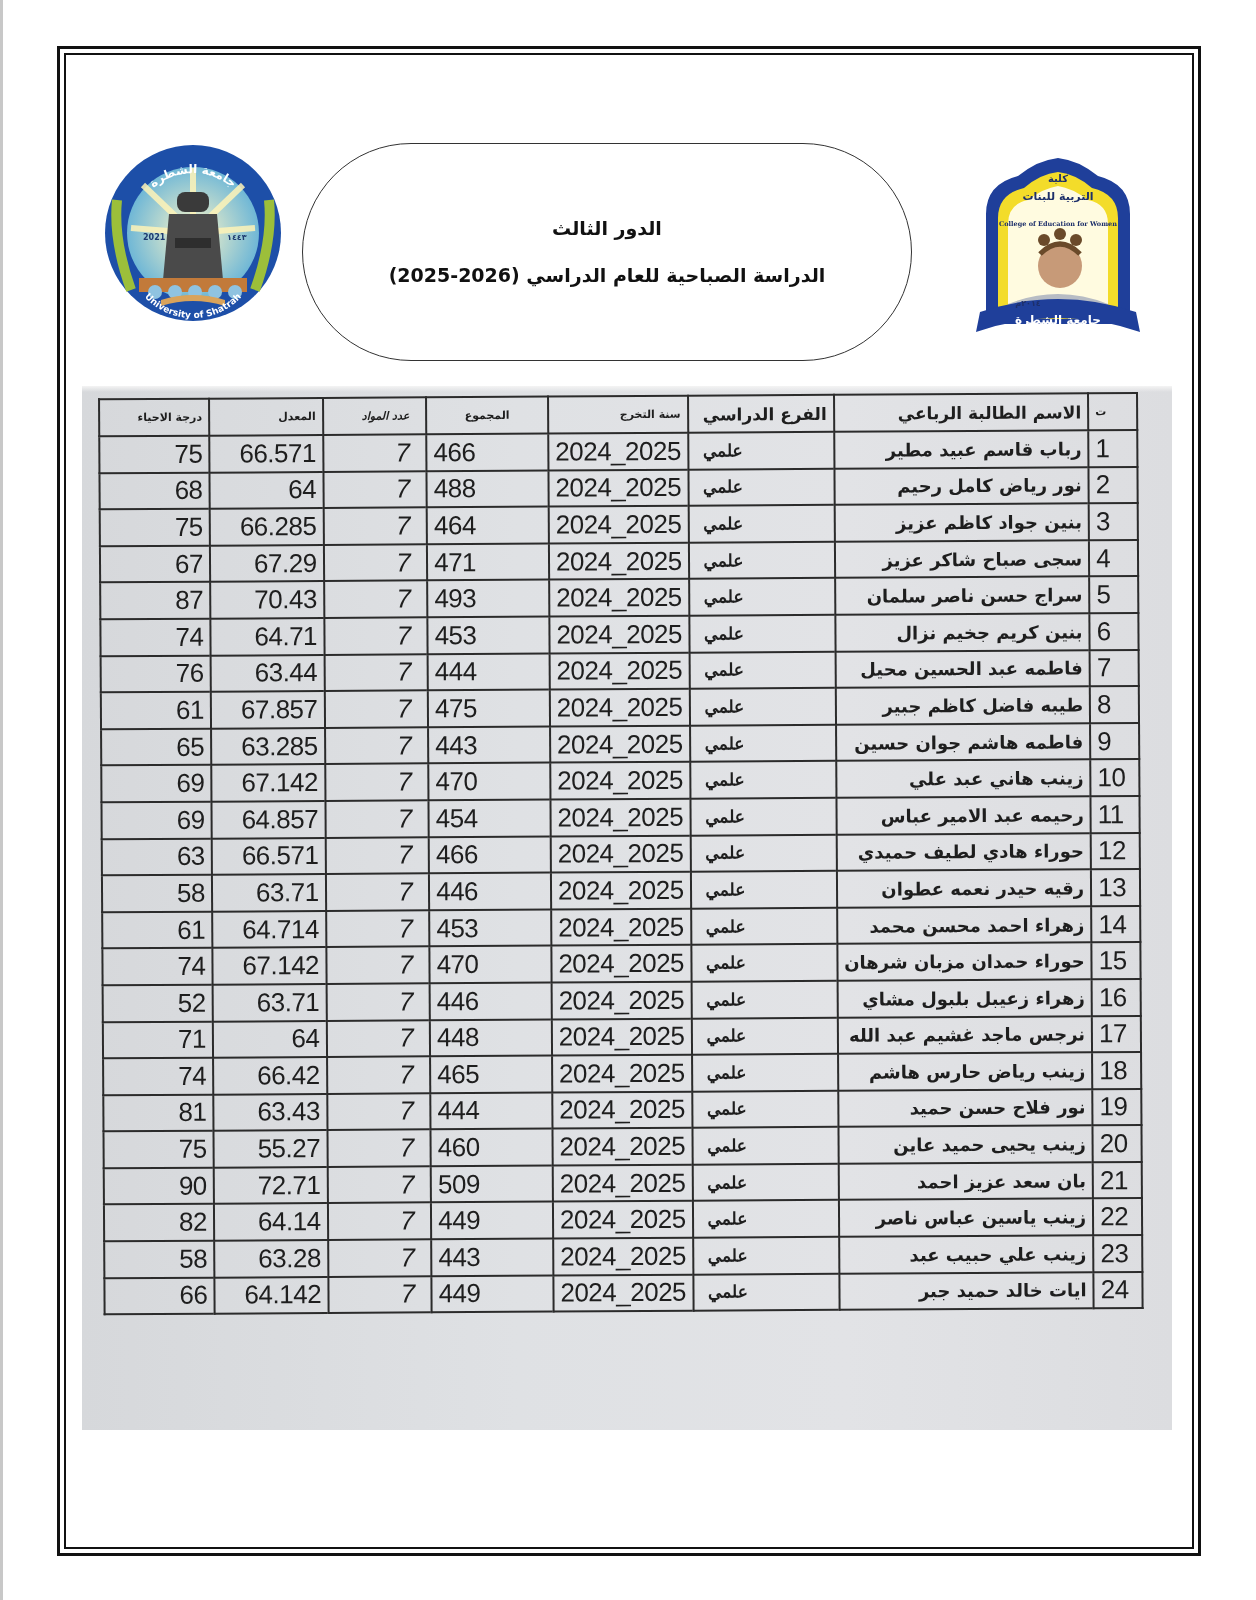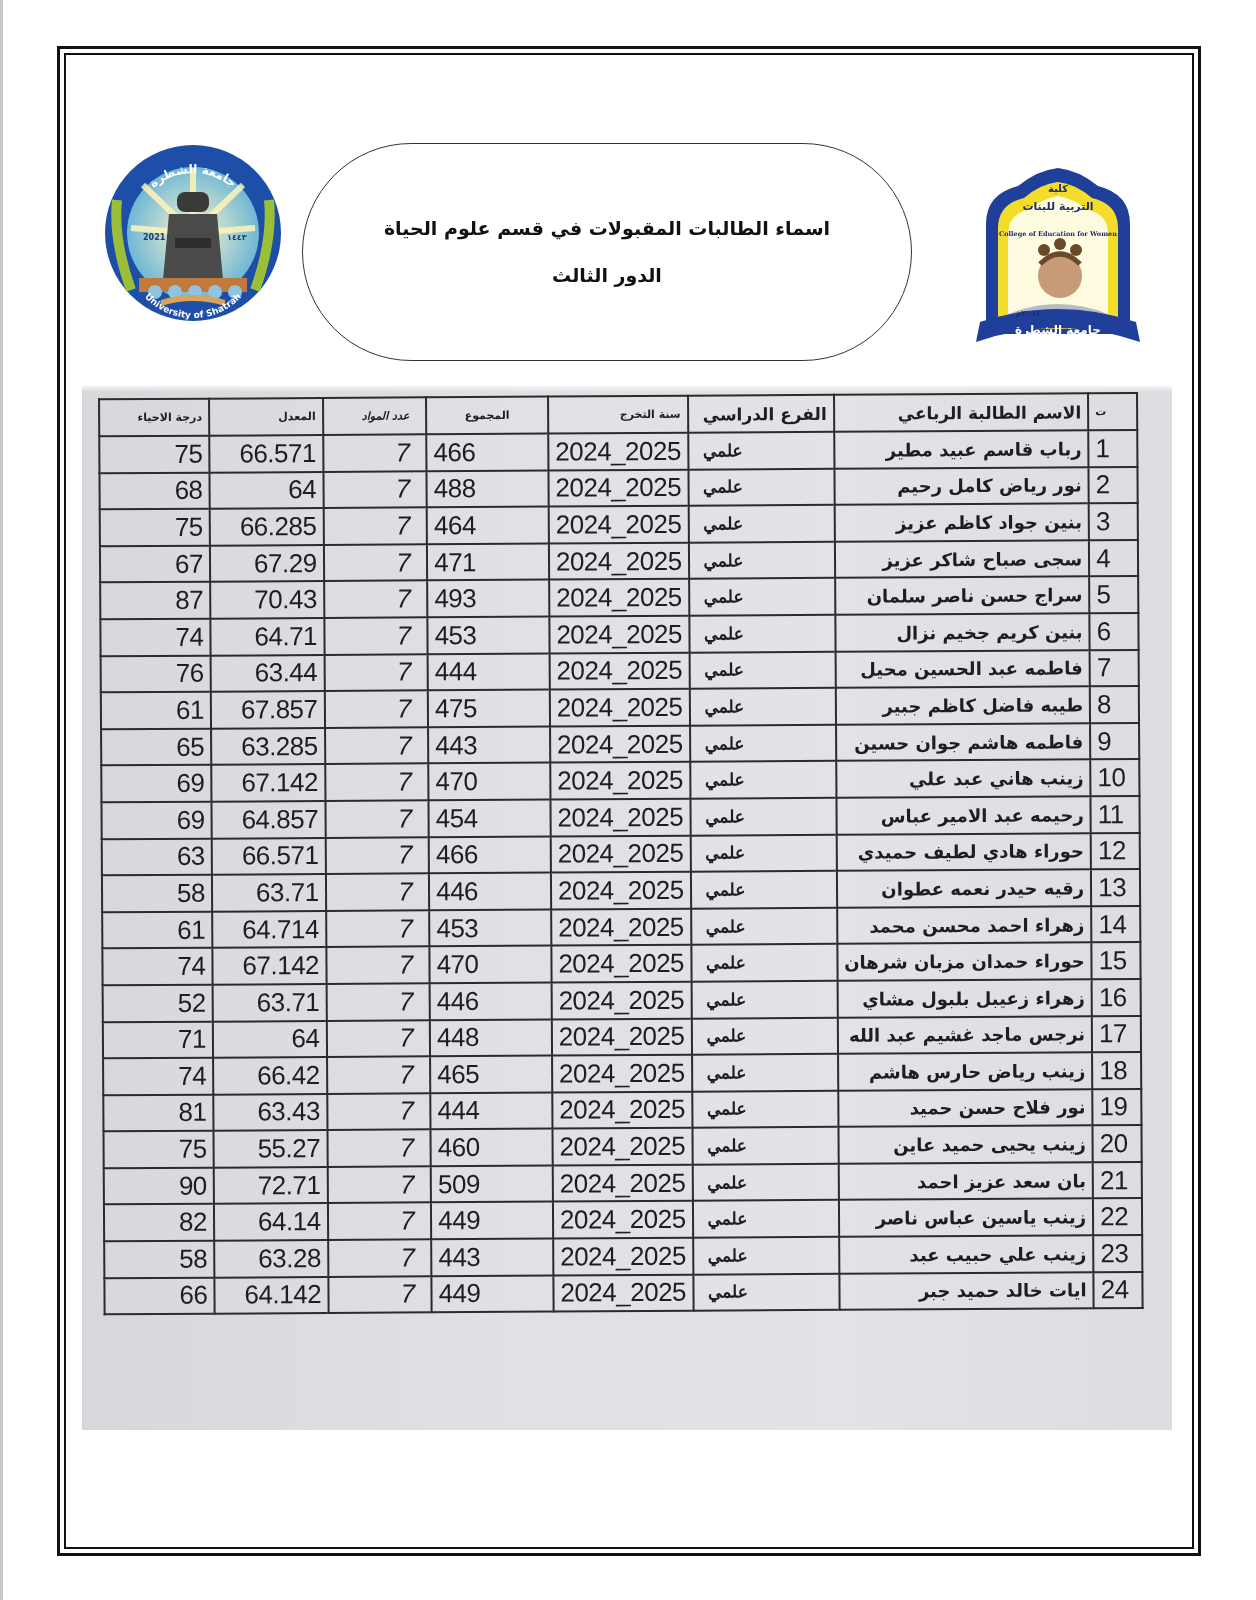--- a/index.html
+++ b/index.html
@@ -13,21 +13,21 @@
     border: 3px solid #111; box-sizing: border-box;
   }
   .frame-inner {
     position: absolute; left: 64px; top: 53px; width: 1130px; height: 1496px;
     border: 2px solid #111; box-sizing: border-box;
   }
 
   
   .logo { position: absolute; }
   .logo-left { left: 103px; top: 140px; width: 180px; height: 186px; }
-  .logo-right { left: 968px; top: 164px; width: 180px; height: 180px; }
+  .logo-right { left: 968px; top: 154px; width: 180px; height: 180px; }
 
   
   .title-box {
     position: absolute; left: 302px; top: 143px; width: 610px; height: 218px;
     border: 1.5px solid #333; border-radius: 110px; box-sizing: border-box;
     display: flex; flex-direction: column; align-items: center; justify-content: center;
     direction: rtl;
   }
   .title-line {
     font-family: "DejaVu Sans", sans-serif; font-weight: bold; font-size: 19px;
@@ -120,22 +120,22 @@
       <textPath href="#arcTop" startOffset="50%" text-anchor="middle">جامعة الشطرة</textPath>
     </text>
     <path id="arcBot" d="M36 150 A66 66 0 0 0 144 150" fill="none"></path>
     <text font-family="DejaVu Sans, sans-serif" font-size="9" font-weight="bold" fill="#fff">
       <textPath href="#arcBot" startOffset="50%" text-anchor="middle">University of Shatrah</textPath>
     </text>
   </svg>
 </div>
 
 <div class="title-box">
-  <div class="title-line">اسماء الطالبات المقبولات في قسم علوم الحياة</div>
   <div class="title-line">الدور الثالث</div>
+  <div class="title-line">الدراسة الصباحية للعام الدراسي (2026-2025)</div>
 </div>
 
 <div class="logo logo-right">
   <svg width="180" height="180" viewBox="0 0 180 180">
     <path d="M18 170 L18 60 Q18 30 50 22 Q70 6 90 4 Q110 6 130 22 Q162 30 162 60 L162 170 Z" fill="#1f3f9a"></path>
     <path d="M30 165 L30 64 Q30 40 56 34 Q72 20 90 18 Q108 20 124 34 Q150 40 150 64 L150 165 Z" fill="#f3dc2a"></path>
     <path d="M40 160 L40 70 Q40 50 60 46 Q76 34 90 32 Q104 34 120 46 Q140 50 140 70 L140 160 Z" fill="#fffbe0"></path>
     <text x="90" y="28" text-anchor="middle" font-family="DejaVu Sans, sans-serif" font-size="10" font-weight="bold" fill="#1d2f6a">كلية</text>
     <text x="90" y="46" text-anchor="middle" font-family="DejaVu Sans, sans-serif" font-size="11" font-weight="bold" fill="#1d2f6a">التربية للبنات</text>
     <text x="90" y="72" text-anchor="middle" font-family="DejaVu Serif, serif" font-size="6.5" font-weight="bold" fill="#1d2f6a">College of Education for Women</text>

